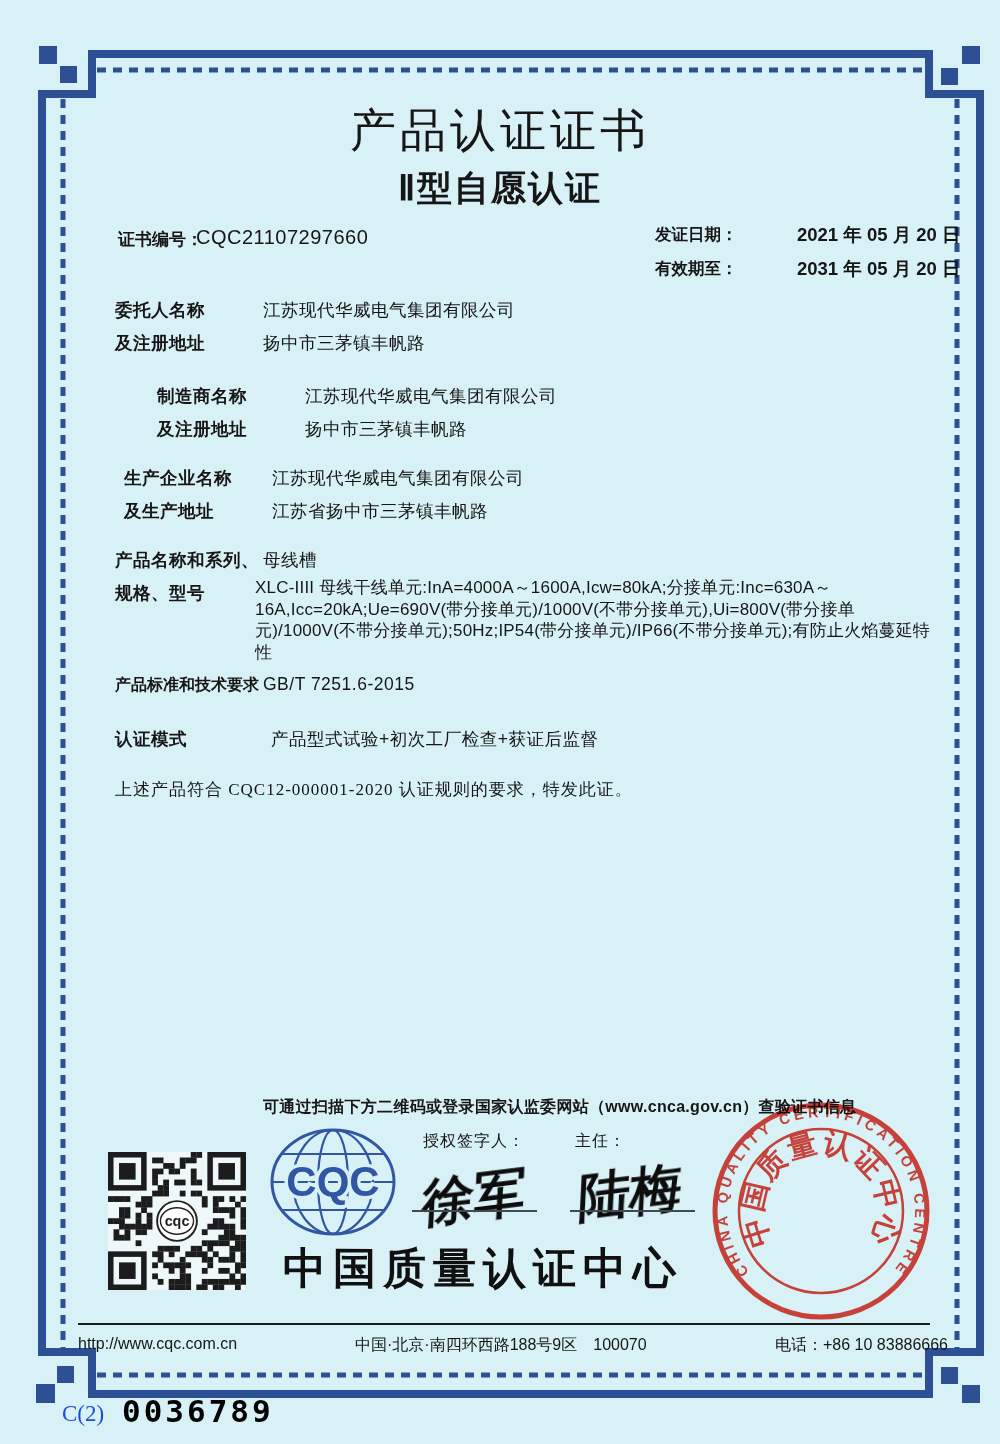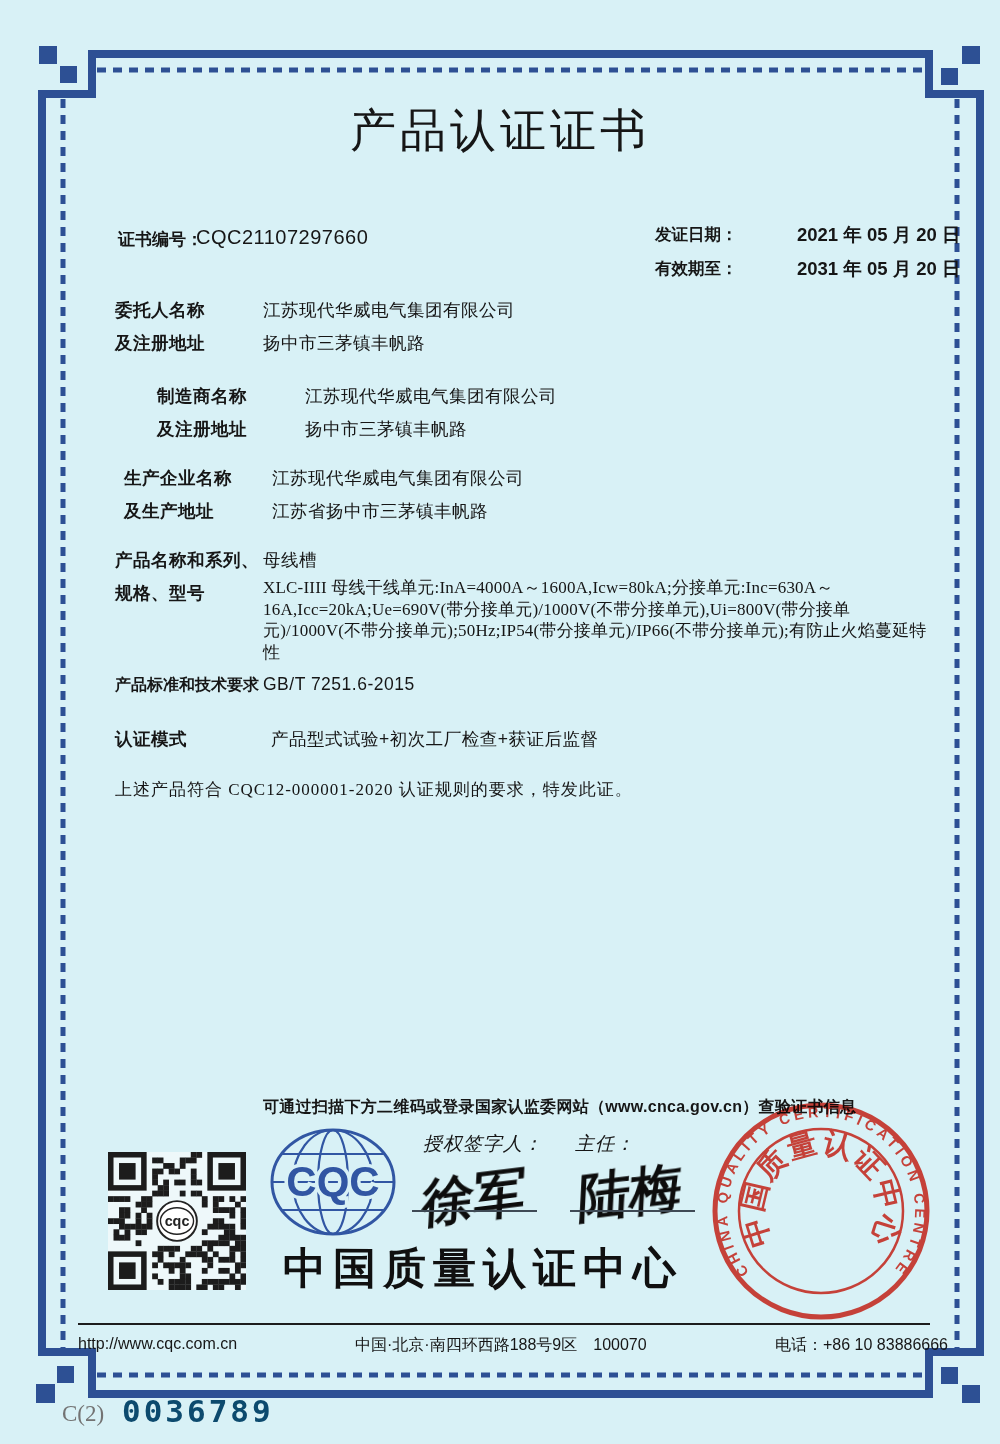--- a/index.html
+++ b/index.html
@@ -21,28 +21,28 @@
   .certno-value{left:196px;top:226px;font-size:20px;letter-spacing:0.5px;}
   .date-label{left:655px;font-size:16.5px;font-weight:700;}
   .date-value{left:752px;font-size:18.5px;font-weight:700;margin-left:45px;}
   .row-label{font-size:17.5px;font-weight:700;letter-spacing:0.5px;}
   .row-value{font-size:17.5px;letter-spacing:0.5px;}
   .field-block .line{height:33px;display:flex;}
   .field-block .line .lab{width:148px;flex:none;}
   .spec{width:676px;font-size:17px;line-height:21.5px;letter-spacing:0.2px;}
   .statement{font-size:17px;letter-spacing:1px;}
   .verify-note{font-size:16px;font-weight:700;letter-spacing:0.3px;}
-  .sig-label{font-size:19px;letter-spacing:1px;font-style:italic;}
+  .sig-label{font-size:16px;letter-spacing:1px;}
   .signature{font-size:52px;font-weight:700;color:#0d0d0d;transform:rotate(-7deg) skewX(-10deg);filter:blur(0.4px);}
   .sig-underline{height:2px;background:#3f4a55;}
   .org-name{left:283px;top:1240px;font-size:43px;font-weight:700;letter-spacing:7px;color:#101010;}
   .footer-line{left:78px;top:1323px;width:852px;height:2px;background:#1d1d1d;}
   .footer-text{top:1335px;font-size:16px;}
-  .serial-prefix{left:62px;top:1401px;font-size:23px;color:#737373;font-family:"Liberation Serif",serif;}
-  .serial-number{left:122px;top:1393px;font-size:31px;font-weight:700;letter-spacing:3px;color:#0c4a6e;font-family:"DejaVu Sans Mono",monospace;}
+  .serial-prefix{left:62px;top:1401px;font-size:23px;color:#1d4ed8;font-family:"Liberation Serif",serif;}
+  .serial-number{left:122px;top:1393px;font-size:31px;font-weight:700;letter-spacing:3px;color:#000000;font-family:"DejaVu Sans Mono",monospace;}
   svg text{font-family:"Liberation Sans",sans-serif;}
 </style>
 </head>
 <body>
 
 <div class="page">
 
   <svg class="abs" style="left:0;top:0;" width="1000" height="1444" viewBox="0 0 1000 1444">
     <path d="M92,54 H929 V94 H980 V1352 H929 V1394 H92 V1352 H42 V94 H92 Z" fill="none" stroke="#2d5094" stroke-width="8"></path>
     <g stroke="#2d5094" stroke-width="5" stroke-dasharray="9 7">
@@ -57,20 +57,21 @@
       <rect x="962" y="46" width="18" height="18"></rect>
         <rect x="941" y="68" width="17" height="17"></rect>
       <rect x="36" y="1384" width="19" height="19"></rect>
         <rect x="57" y="1366" width="17" height="17"></rect>
       <rect x="962" y="1385" width="18" height="18"></rect>
         <rect x="941" y="1367" width="17" height="17"></rect>
     </g>
   </svg>
 
   <div class="abs title">产品认证证书</div>
+  <div class="abs subtitle">Ⅱ型自愿认证</div>
 
   <span class="abs certno-label kai">证书编号：</span>
   <span class="abs certno-value">CQC21107297660</span>
   <span class="abs date-label kai" style="top:224px;">发证日期：</span>
   <span class="abs date-value" style="top:222px;">2021 年 05 月 20 日</span>
   <span class="abs date-label kai" style="top:258px;">有效期至：</span>
   <span class="abs date-value" style="top:256px;">2031 年 05 月 20 日</span>
 
   <div class="abs field-block" style="left:115px;top:298px;width:760px;">
     <div class="line">
@@ -101,21 +102,21 @@
       </div>
     <div class="line">
         <span class="lab row-label">及生产地址</span>
         <span class="row-value">江苏省扬中市三茅镇丰帆路</span>
       </div>
   </div>
 
   <div class="abs row-label" style="left:115px;top:548px;">产品名称和系列、</div>
   <div class="abs row-label" style="left:115px;top:581px;">规格、型号</div>
   <div class="abs row-value" style="left:263px;top:548px;">母线槽</div>
-  <div class="abs spec" style="left:263px;top:577px;font-family:Liberation Serif, serif;">XLC-IIII 母线干线单元:InA=4000A～1600A,Icw=80kA;分接单元:Inc=630A～16A,Icc=20kA;Ue=690V(带分接单元)/1000V(不带分接单元),Ui=800V(带分接单元)/1000V(不带分接单元);50Hz;IP54(带分接单元)/IP66(不带分接单元);有防止火焰蔓延特性</div>
+  <div class="abs spec" style="left:255px;top:577px;">XLC-IIII 母线干线单元:InA=4000A～1600A,Icw=80kA;分接单元:Inc=630A～16A,Icc=20kA;Ue=690V(带分接单元)/1000V(不带分接单元),Ui=800V(带分接单元)/1000V(不带分接单元);50Hz;IP54(带分接单元)/IP66(不带分接单元);有防止火焰蔓延特性</div>
 
   <div class="abs row-label" style="left:115px;top:675px;font-size:16px;letter-spacing:0;">产品标准和技术要求</div>
   <div class="abs row-value" style="left:263px;top:674px;">GB/T 7251.6-2015</div>
 
   <div class="abs row-label" style="left:115px;top:727px;">认证模式</div>
   <div class="abs row-value" style="left:271px;top:727px;">产品型式试验+初次工厂检查+获证后监督</div>
 
   <div class="abs statement kai" style="left:115px;top:778px;">上述产品符合 CQC12-000001-2020 认证规则的要求，特发此证。</div>
 
   <div class="abs verify-note" style="left:263px;top:1097px;">可通过扫描下方二维码或登录国家认监委网站（www.cnca.gov.cn）查验证书信息</div>

